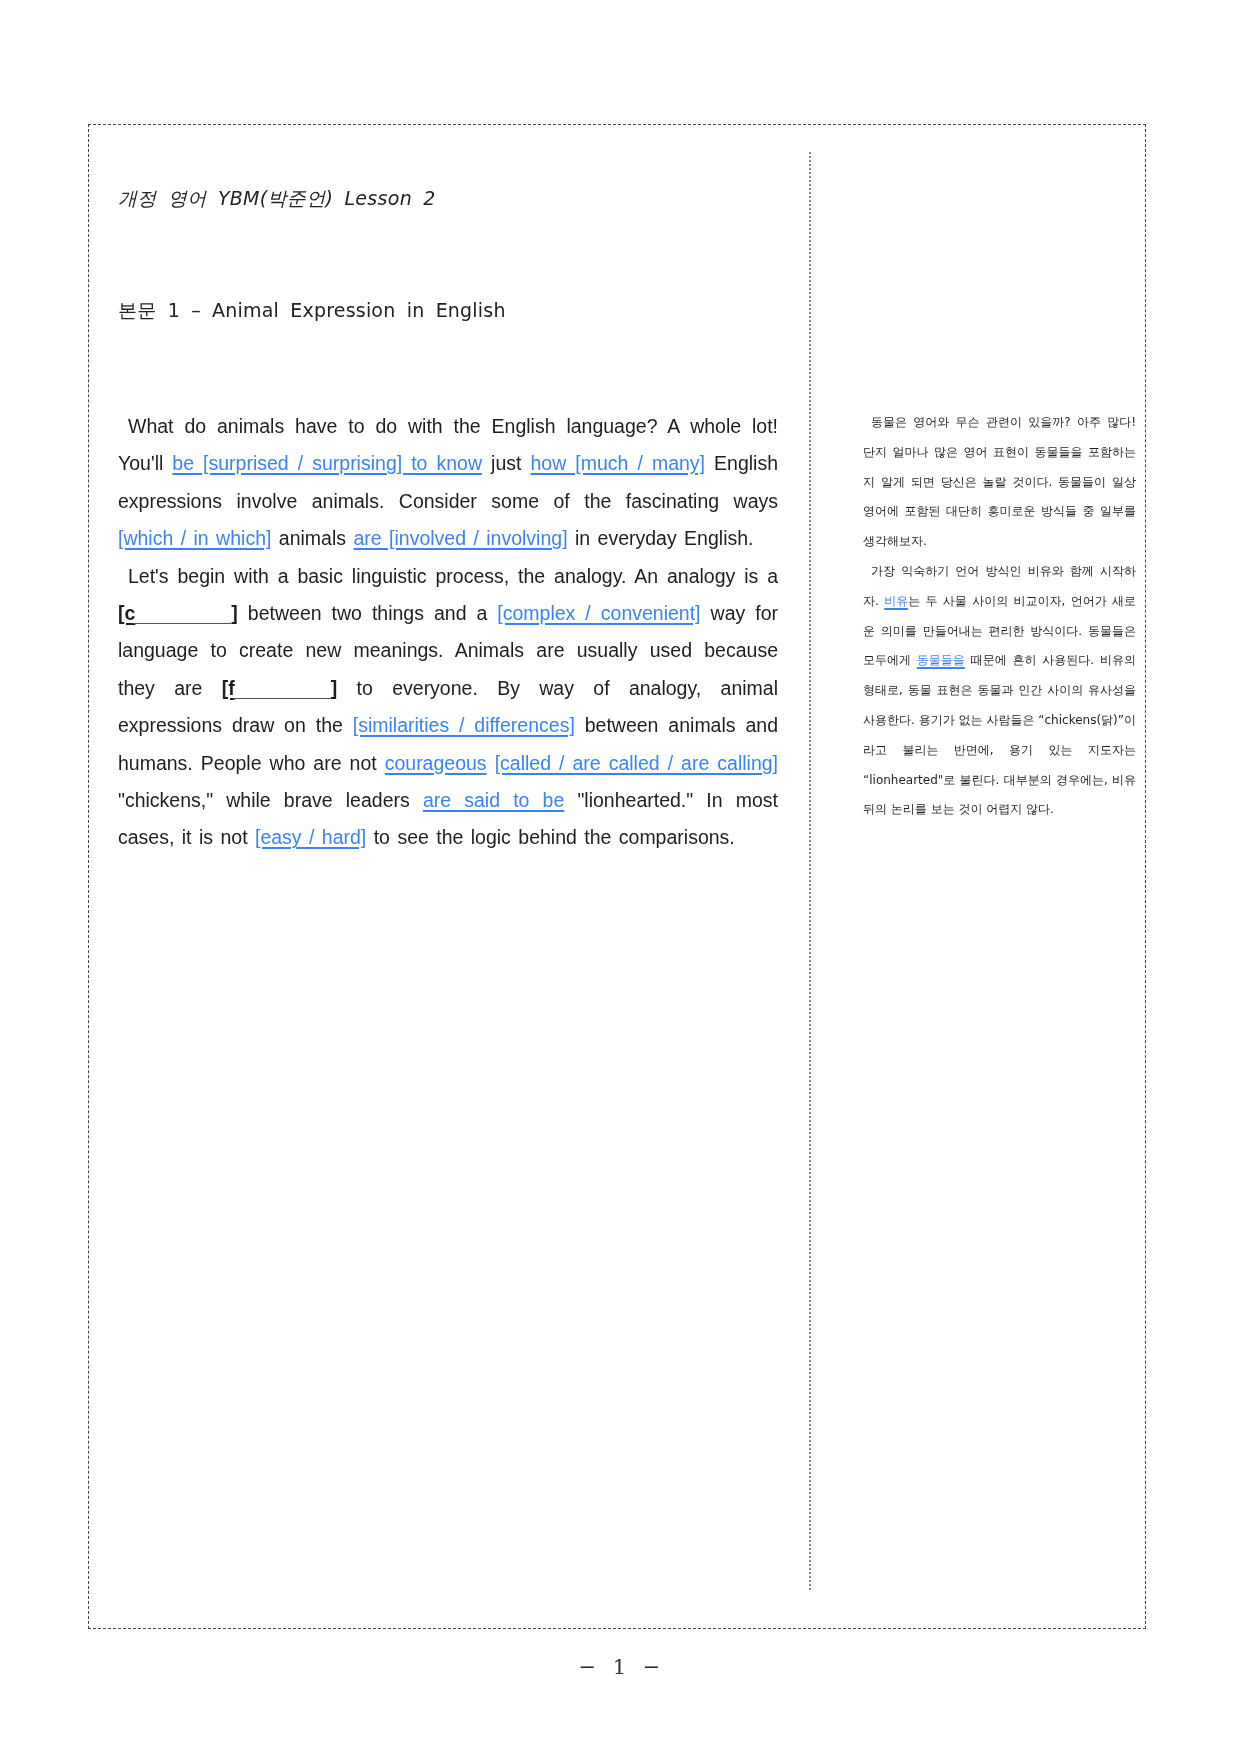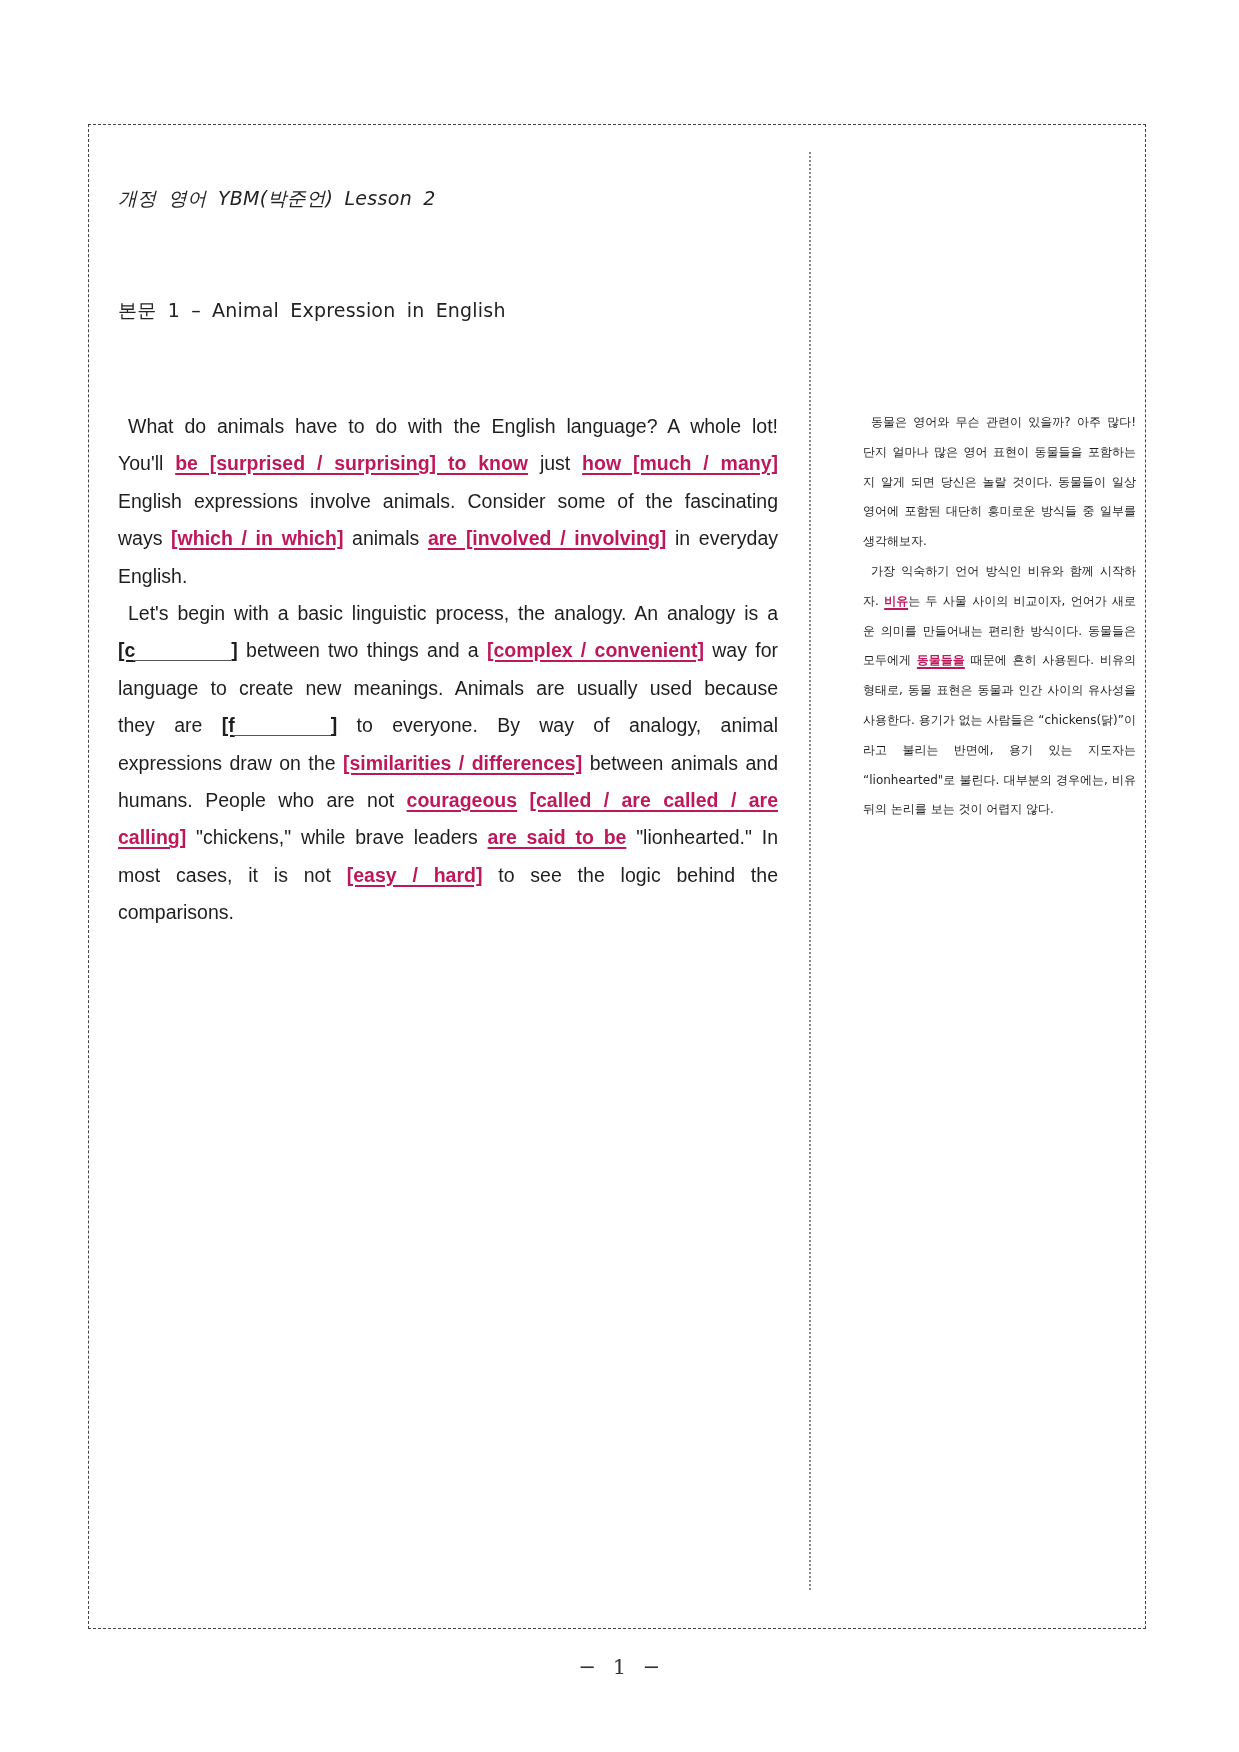--- a/index.html
+++ b/index.html
@@ -42,23 +42,23 @@
   .korean {
     position: absolute; left: 843px; top: 408px; width: 273px;
     font-size: 12px; line-height: 29.8px;
     text-align: justify; text-align-last: left;
     color: #1e1e1e;
     font-family: "DejaVu Sans", sans-serif;
     margin-left: 20px;
   }
   .korean p { margin: 0; text-indent: 8px; }
   .q {
-    font-weight: bold; text-decoration: underline;
+    font-weight: normal; text-decoration: underline;
     text-decoration-thickness: 1.5px; text-underline-offset: 3px;
-    color: #be185d;
+    color: #3b82f6;
   }
   .blank-wrap { font-weight: bold; text-decoration: underline; text-decoration-thickness: 1.5px; text-underline-offset: 3px; }
   .blank-space { display: inline-block; width: 98px; border-bottom: 1.5px solid #555; height: 1px; vertical-align: -4px; margin-left: -2px; }
   .page-number {
     position: absolute; left: 0; width: 1239px; top: 1655px; text-align: center;
     font-family: "DejaVu Serif", "Liberation Serif", serif; font-size: 21px; color: #333;
     word-spacing: 10px;
   }
 </style>
 </head>

